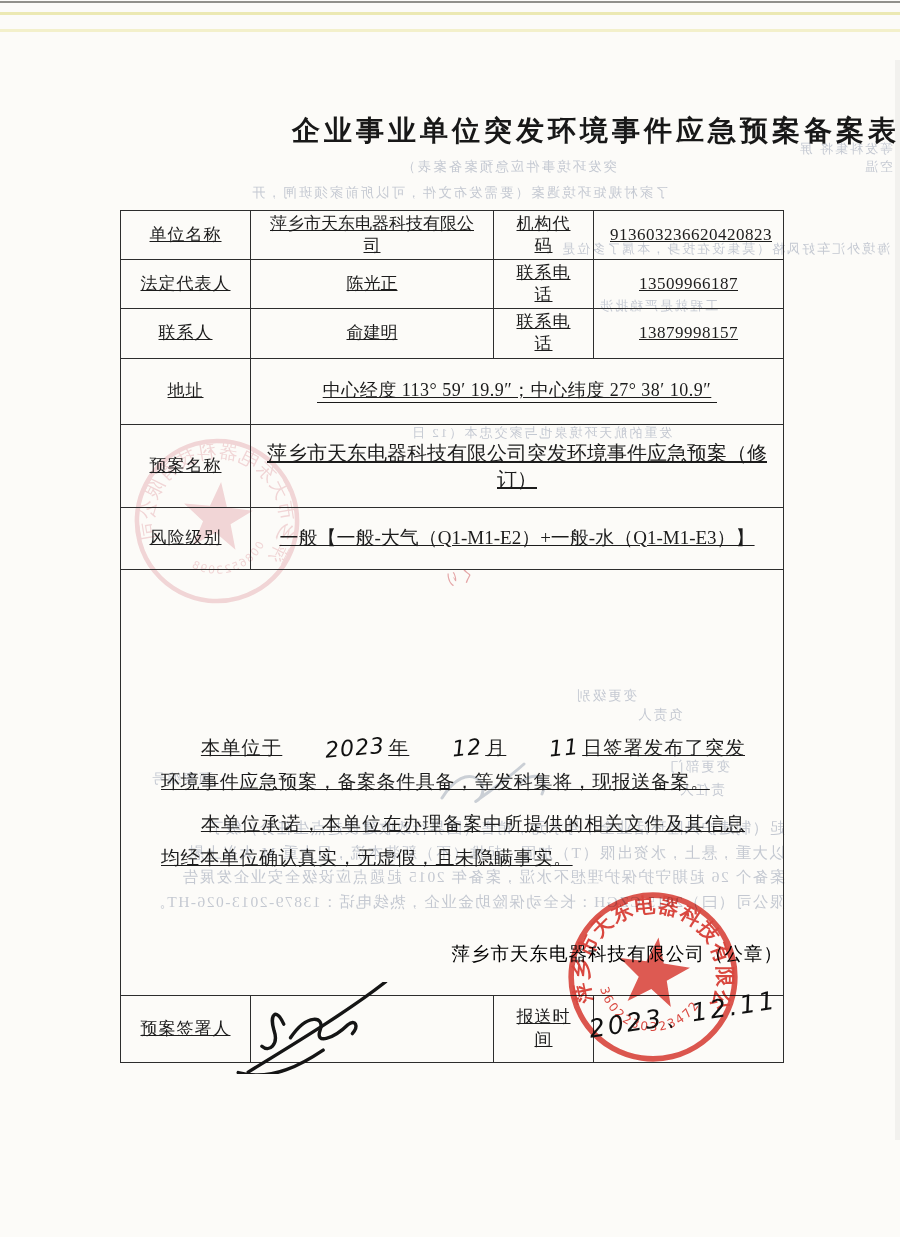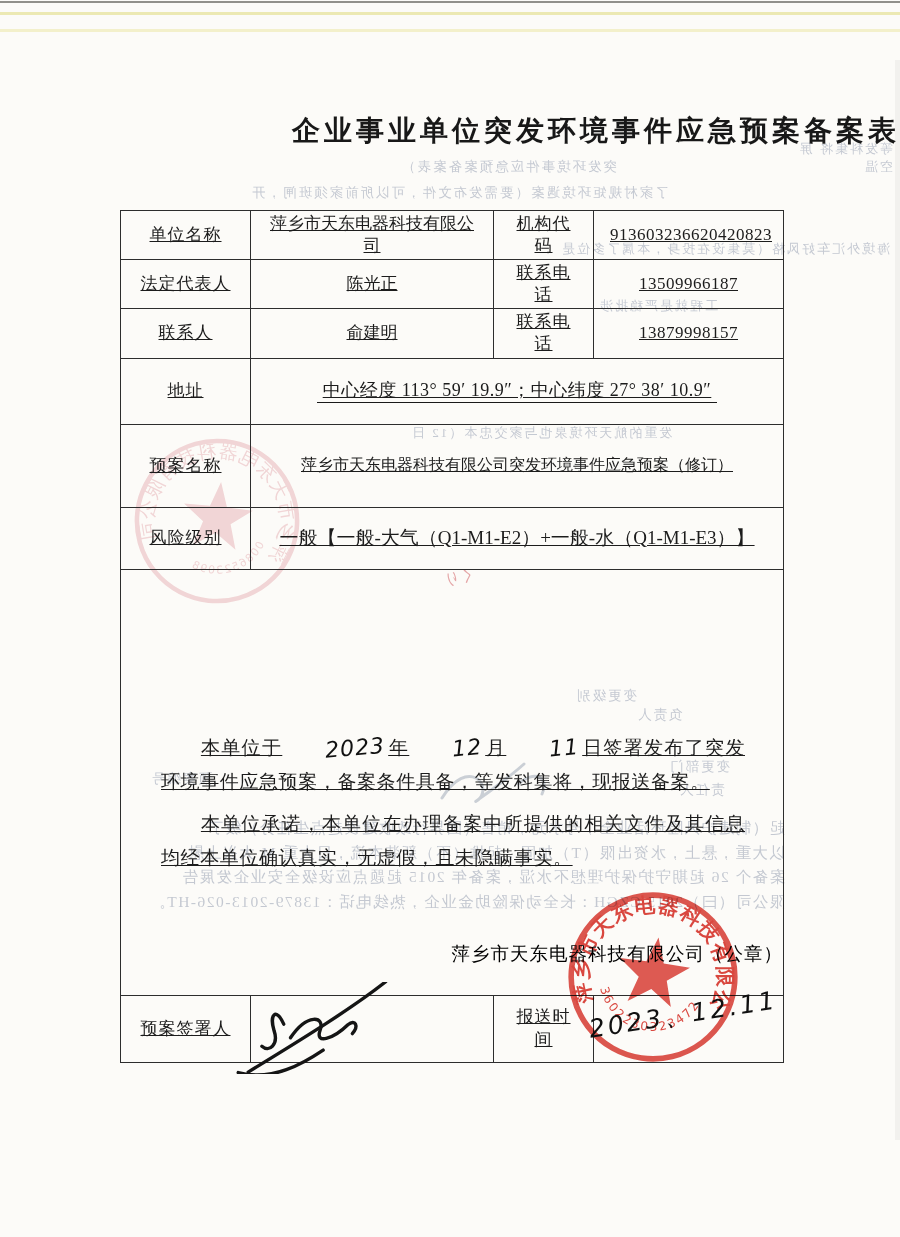--- a/index.html
+++ b/index.html
@@ -153,21 +153,21 @@
       <td class="num">13879998157</td>
     </tr>
     <tr style="height:66px">
       <td class="lbl">地址</td>
       <td colspan="3">
         <span class="addr-underline">中心经度 113° 59′ 19.9″；中心纬度 27° 38′ 10.9″</span>
       </td>
     </tr>
     <tr style="height:83px">
       <td class="lbl">预案名称</td>
-      <td colspan="3" style="font-size:16px;">萍乡市天东电器科技有限公司突发环境事件应急预案（修订）</td>
+      <td colspan="3" style="font-size:20px;">萍乡市天东电器科技有限公司突发环境事件应急预案（修订）</td>
     </tr>
     <tr style="height:62px">
       <td class="lbl">风险级别</td>
       <td colspan="3" style="font-size:19px;">一般【一般-大气（Q1-M1-E2）+一般-水（Q1-M1-E3）】</td>
     </tr>
     <tr>
       <td colspan="4" class="bigcell">
         <div class="decl">
           <p><span>本单位于</span><span class="hand">2023</span><span>年</span><span class="hand">12</span><span>月</span><span class="hand">11</span><span>日签署发布了突发环境事件应急预案，备案条件具备，等发科集将，现报送备案。</span></p>
           <p>本单位承诺，本单位在办理备案中所提供的相关文件及其信息均经本单位确认真实，无虚假，且未隐瞒事实。</p>

